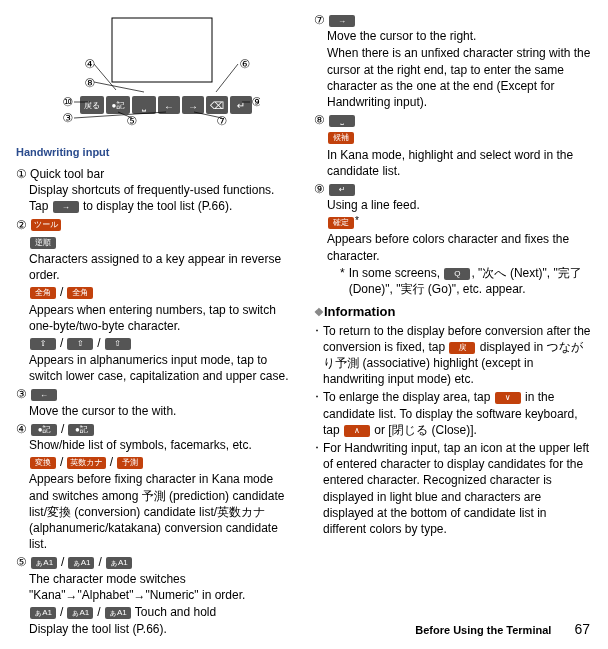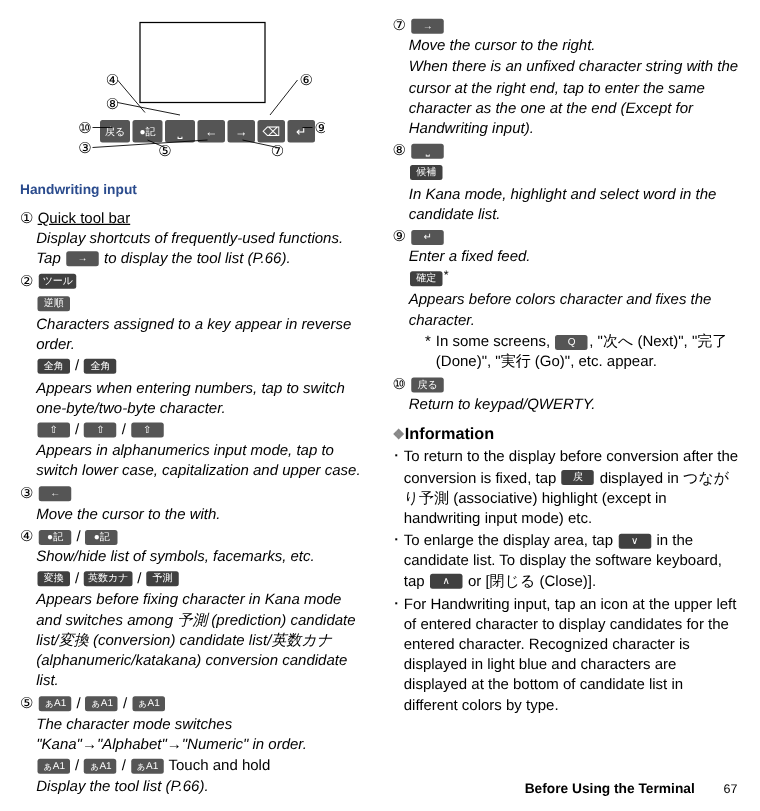--- a/index.html
+++ b/index.html
@@ -44,45 +44,43 @@
     line-height: 12px;
     height: 12px;
     min-width: 20px;
     padding: 0 3px;
     border-radius: 2px;
     text-align: center;
     vertical-align: middle;
     margin: 0 1px;
   }
   .keybtn.light {
-    background: #404040;
+    background: #c2410c;
   }
   .caption {
     text-align: left;
     font-weight: bold;
     color: #2a4b8d;
     font-size: 11px;
     margin-bottom: 6px;
   }
   .item {
     margin-bottom: 2px;
   }
   .item-num {
     display: inline;
   }
   .item-title {
     display: inline;
-    text-decoration: underline;
   }
   .desc {
     margin-left: 13px;
   }
   .desc p {
     margin: 0 0 1px 0;
-    font-style: italic;
   }
   .pair {
     margin: 1px 0;
   }
   .info-head {
     font-weight: bold;
     font-size: 13px;
     margin: 6px 0 2px 0;
   }
   .diamond {
@@ -101,21 +99,21 @@
     position: absolute;
     bottom: 10px;
     right: 18px;
     font-size: 11px;
   }
   .footer .sec {
     font-weight: bold;
     margin-right: 20px;
   }
   .pagenum {
-    font-size: 10px;
+    font-size: 14px;
   }
   .slash { margin: 0 3px; }
   .jp { font-family: "Hiragino Sans", "Meiryo", sans-serif; }
   .star { font-size: 10px; vertical-align: top;}
   .indent-star { margin-left: 13px; display:flex; gap:4px;}
   .indent-star .s { flex:0 0 auto;}
   .indent-star .t { flex:1;}
   svg text { font-family: Arial, sans-serif; }
 </style>
 </head>
@@ -246,39 +244,32 @@
       <div class="desc">
         <div class="pair"><span class="keybtn light jp">候補</span></div>
         <p>In Kana mode, highlight and select word in the candidate list.</p>
       </div>
     </div>
 
     <div class="item">
       <span class="circ item-num">⑨</span>
       <span class="keybtn">↵</span>
       <div class="desc">
-        <p>Enter a fixed feed.</p>
+        <p>Using a line feed.</p>
         <div class="pair"><span class="keybtn light jp">確定</span><span class="star">*</span></div>
         <p>Appears before colors character and fixes the character.</p>
         <div class="indent-star">
           <div class="s">*</div>
           <div class="t">
             <span>In some screens, </span><span class="keybtn">Q</span><span>, "次へ (Next)", "完了 (Done)", "実行 (Go)", etc. appear.</span>
           </div>
         </div>
       </div>
     </div>
 
-    <div class="item">
-      <span class="circ item-num">⑩</span>
-      <span class="keybtn jp">戻る</span>
-      <div class="desc">
-          <p>Return to keypad/QWERTY.</p>
-        </div>
-    </div>
 
     <div class="info-head"><span class="diamond">❖</span><span>Information</span></div>
 
     <div class="bullet">
       <div class="dot">･</div>
       <div class="txt">
         <span>To return to the display before conversion after the conversion is fixed, tap </span><span class="keybtn light jp">戻</span><span> displayed in つながり予測 (associative) highlight (except in handwriting input mode) etc.</span>
       </div>
     </div>
 

